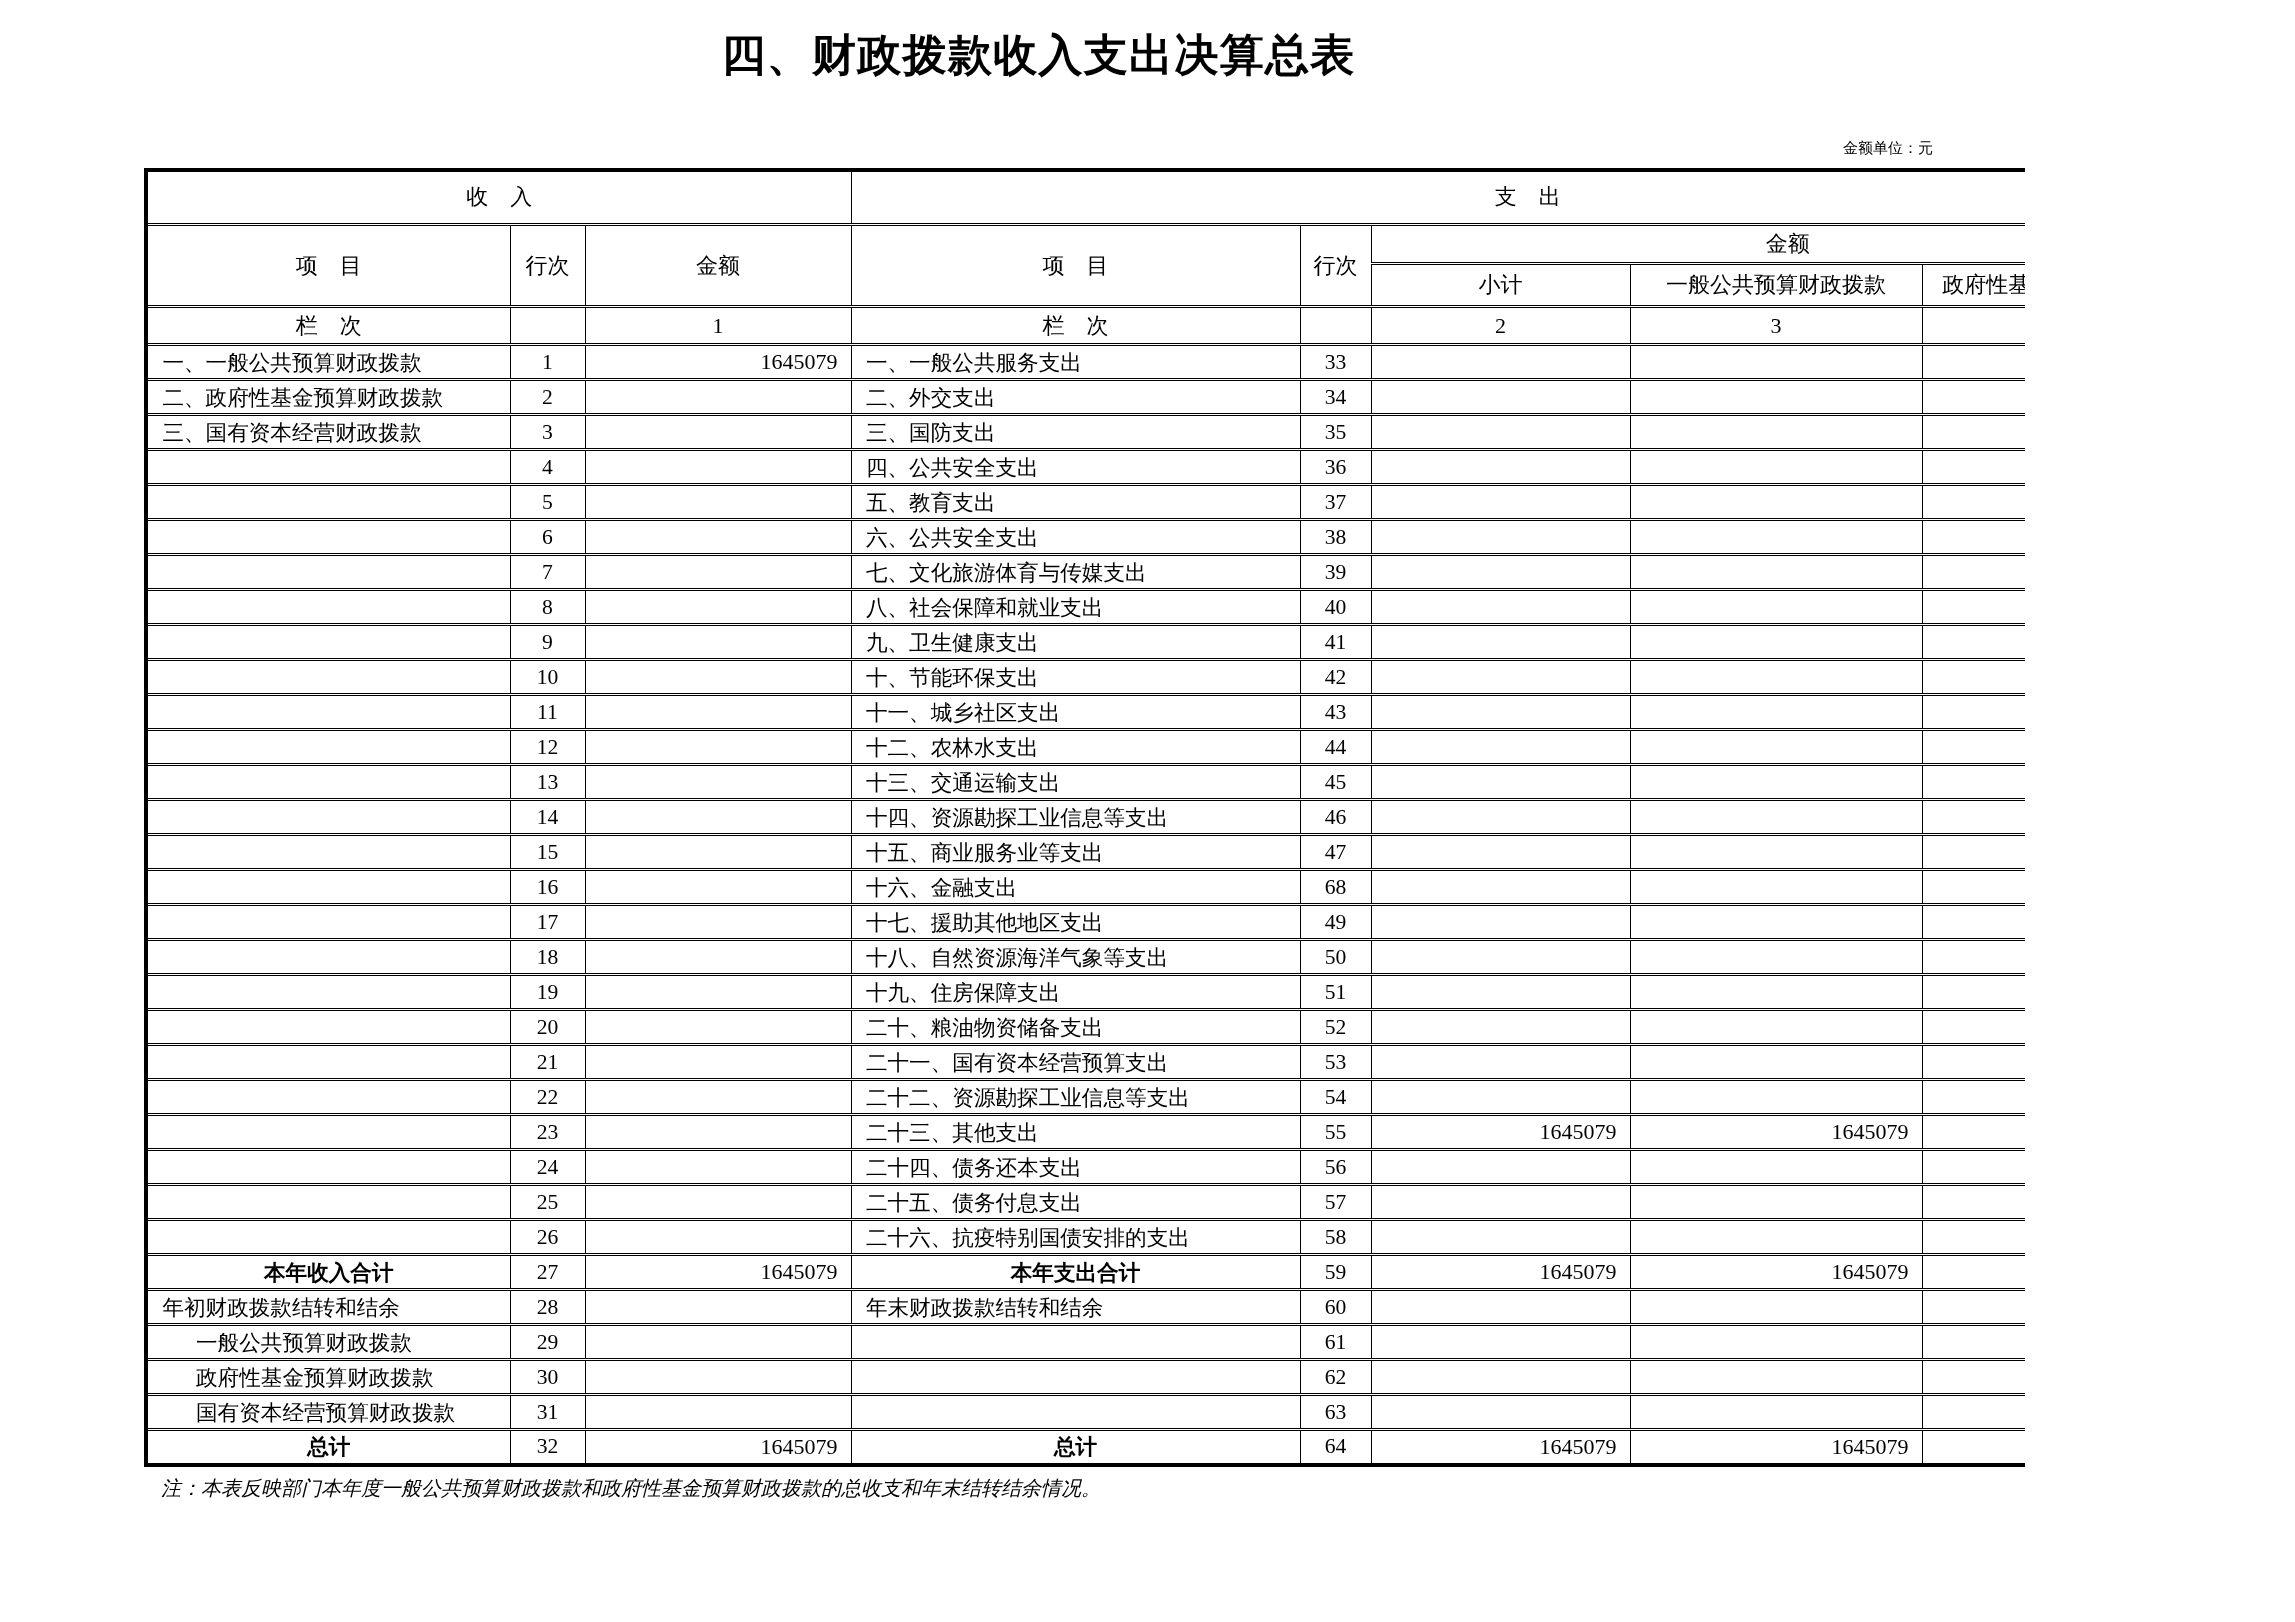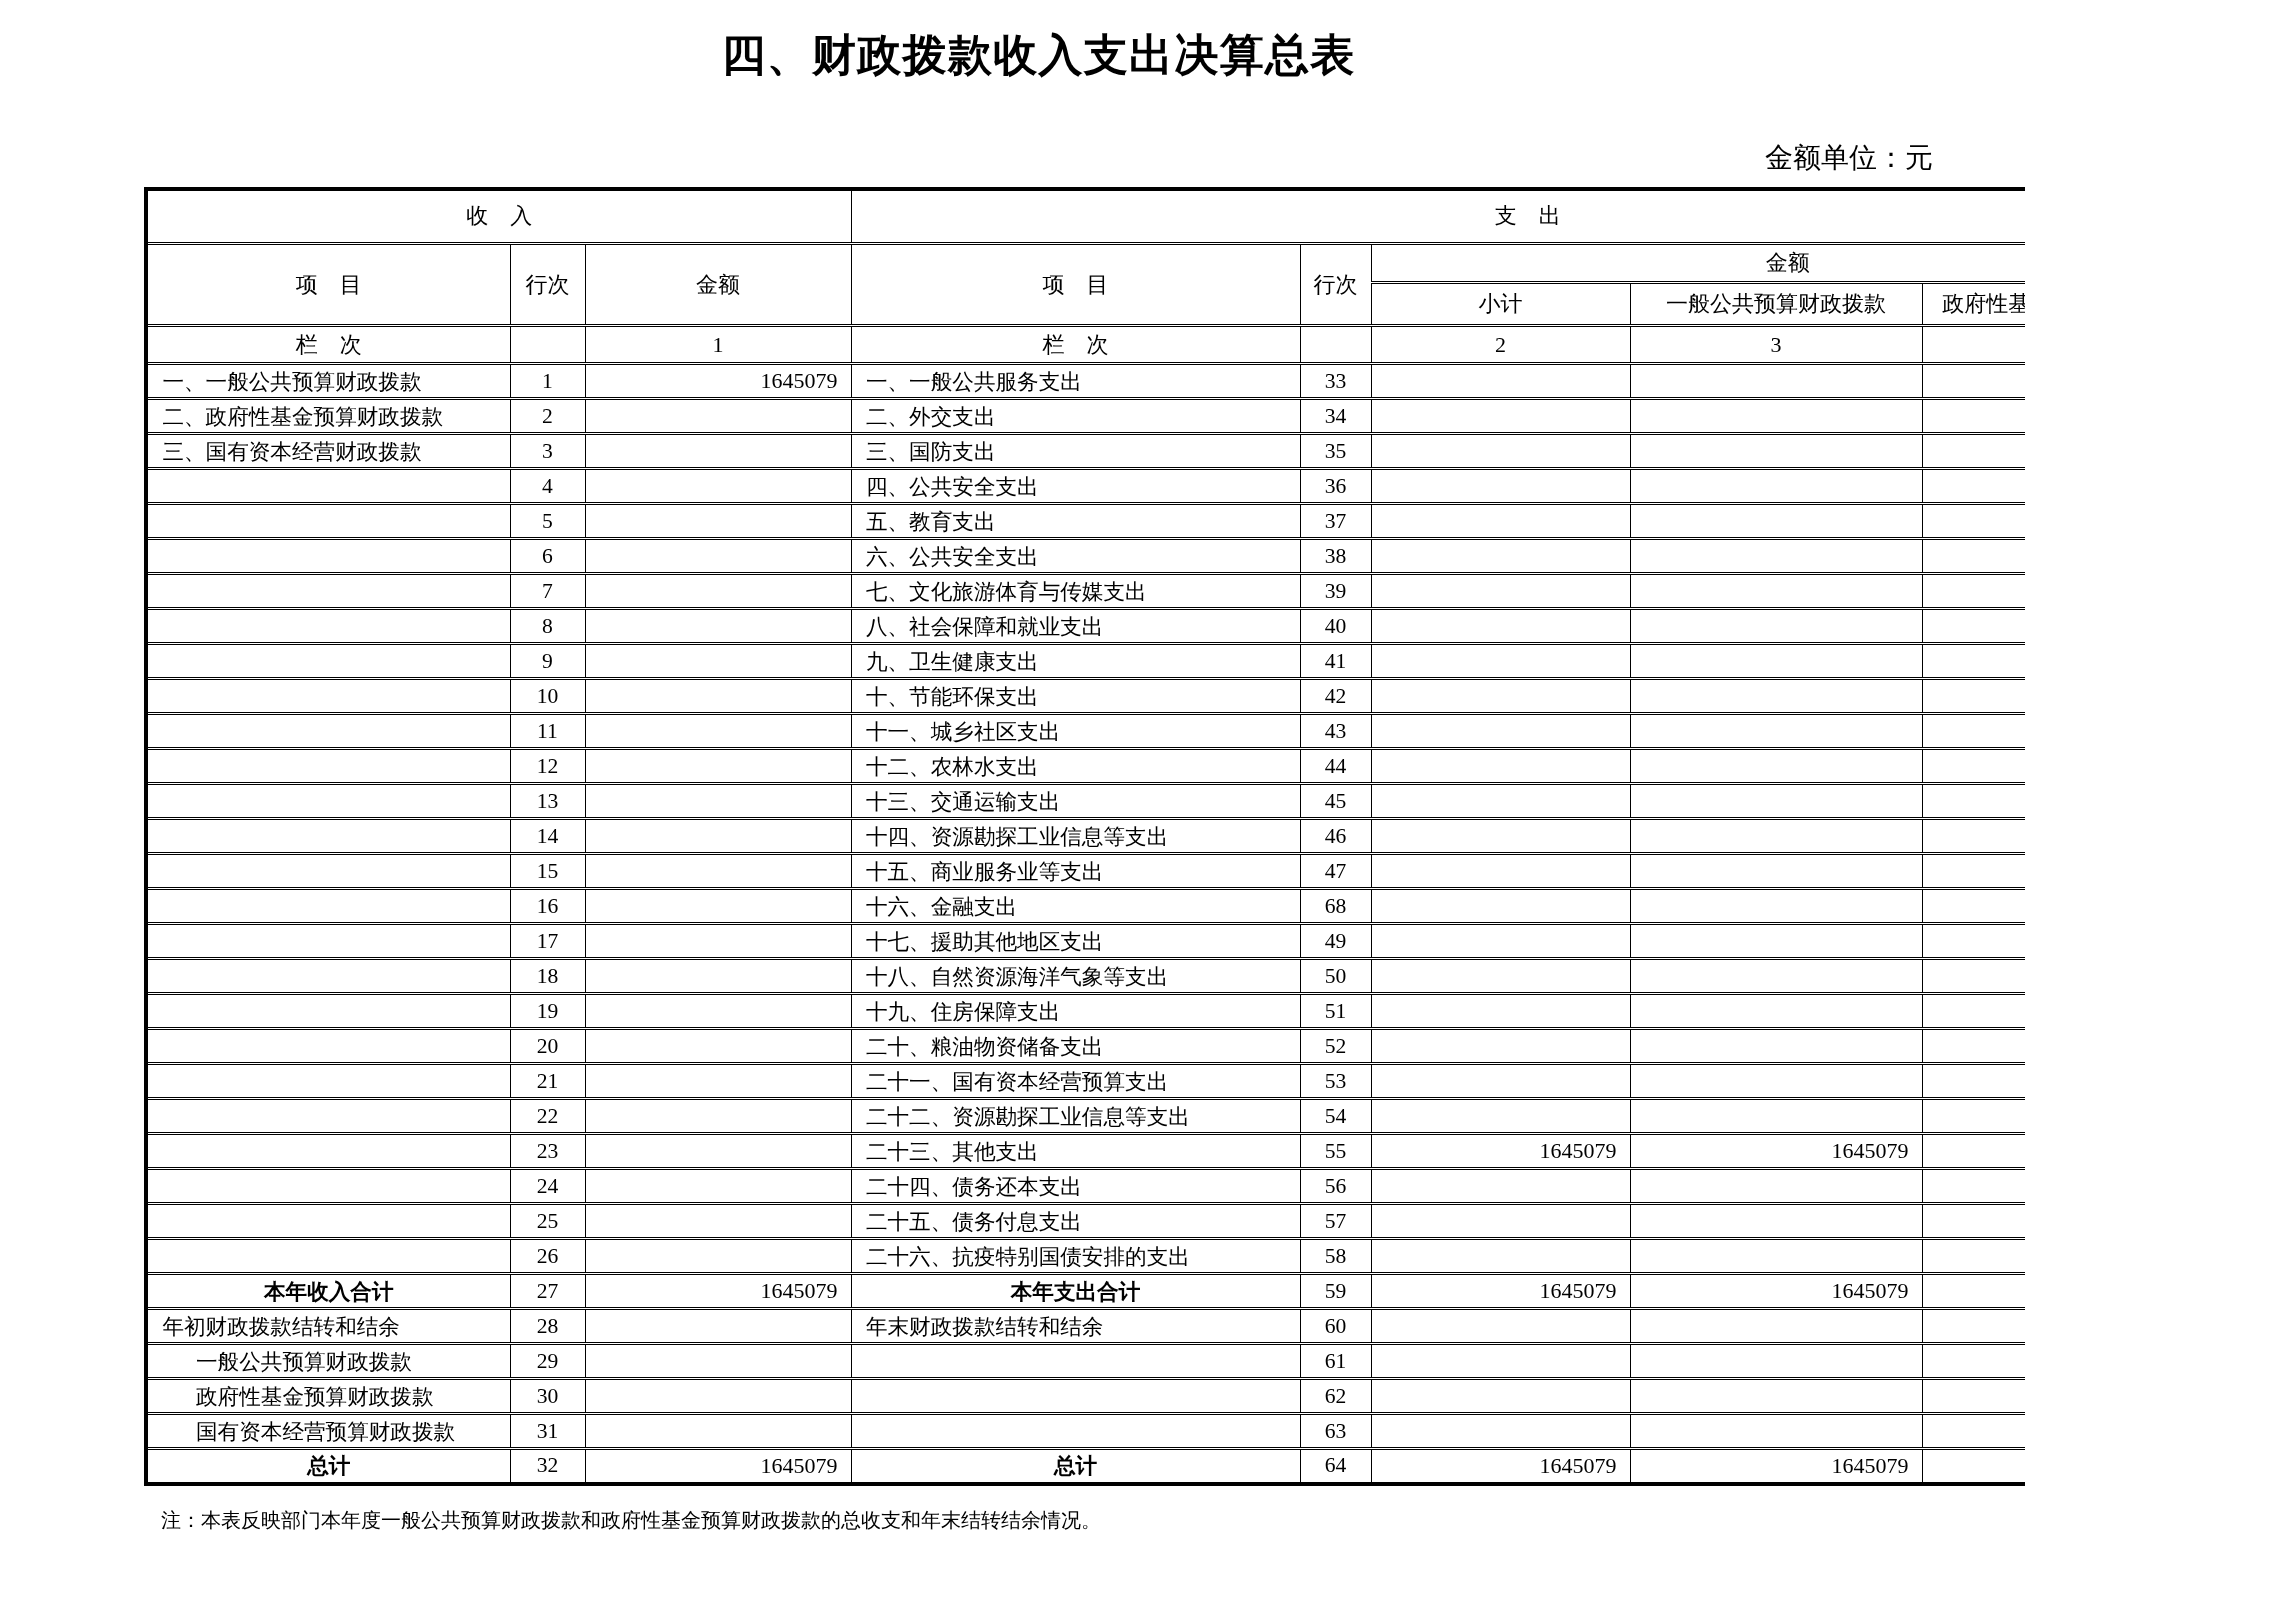--- a/index.html
+++ b/index.html
@@ -8,21 +8,21 @@
     font-family:"Liberation Serif","DejaVu Serif",serif;
     -webkit-font-smoothing:antialiased;
   }
   .page{width:2025px;height:1623px;overflow:hidden;position:relative;border-radius:26px;}
   .content{margin:0 92px 0 144px;}
   .title{
     font-size:44px;font-weight:bold;text-align:center;
     margin:26px 0 0 0;line-height:1.35;letter-spacing:1.3px;
   }
   .unit{
-    text-align:right;font-size:28px;margin-top:54px;margin-bottom:9.2px;
+    text-align:right;font-size:15px;margin-top:54px;margin-bottom:9.2px;
   }
   table.main-table{
     width:100%;border-collapse:collapse;table-layout:fixed;
     border:4.6px solid #000;
   }
   td{
     border-left:1.3px solid #000;border-right:1.3px solid #000;
     border-top:3.3px double #000;border-bottom:3.3px double #000;
     font-size:21.6px;overflow:hidden;white-space:nowrap;
     padding:0;vertical-align:middle;
@@ -31,21 +31,21 @@
   tr.r-group{height:55px;}
   tr.r-h1{height:39px;}
   tr.r-h2{height:43px;}
   tr.r-index{height:38px;}
   tbody tr{height:35px;}
   .c-item{text-align:left;padding-left:14.4px;}
   .c-item.indent{padding-left:48px;}
   .c-item.total{text-align:center;padding-left:0;font-weight:bold;}
   .c-line{text-align:center;}
   .c-amount{text-align:right;padding-right:13px;font-size:22px;}
-  .note{font-size:20px;margin-top:21px;padding-left:17px;}
+  .note{font-size:20px;margin-top:8px;padding-left:17px;font-style:italic;}
 </style>
 </head>
 <body>
 
 <div class="page">
   <div class="content">
 
     <h1 class="title">四、财政拨款收入支出决算总表</h1>
 
     <div class="unit">金额单位：元</div>

